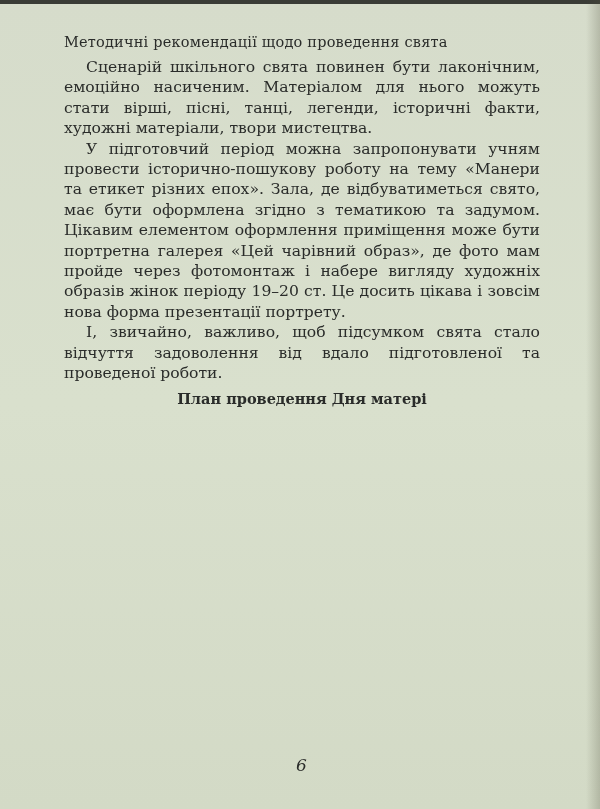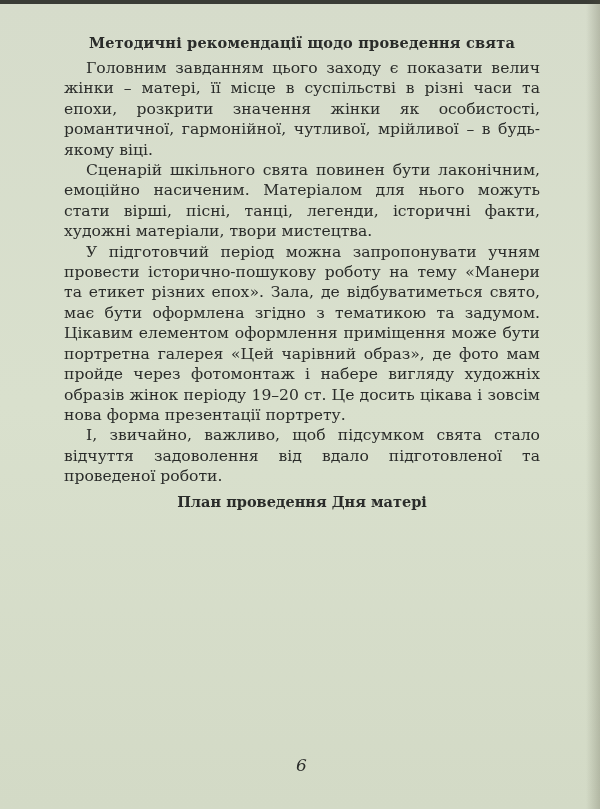--- a/index.html
+++ b/index.html
@@ -7,40 +7,39 @@
       width: 600px; height: 809px; overflow: hidden;
       background: linear-gradient(180deg, #d6dccb 0%, #d9e0cd 50%, #d3dac6 100%);
       position: relative;
       font-family: "DejaVu Serif", "Liberation Serif", serif;
       color: #2a2c2a;
     }
     .topedge { position: absolute; left: 0; top: 0; width: 600px; height: 4px; background: #3a3c36; }
     .rightshade { position: absolute; right: 0; top: 0; width: 14px; height: 809px;
       background: linear-gradient(90deg, rgba(0,0,0,0), rgba(80,80,60,0.25)); }
     .page { position: absolute; left: 64px; top: 34px; width: 476px; }
-    h1 { font-size: 14.5px; font-weight: bold; text-align: center; margin: 0 0 7px 0; letter-spacing: 0.2px; }
+    h1 { font-size: 14.5px; font-weight: normal; margin: 0 0 7px 0; letter-spacing: 0.2px; }
     h2 { font-size: 14.5px; font-weight: bold; text-align: center; margin: 6px 0 4px 0; }
     p {
       margin: 0; font-size: 15.6px; line-height: 20.4px; text-align: justify;
       text-indent: 22px; hyphens: manual;
     }
     .pageno {
       position: absolute; left: 296px; top: 755px;
       font-size: 17px; font-style: italic; font-family: "DejaVu Serif", serif;
     }
   </style>
 </head>
 <body>
 
 <div class="topedge"></div>
 <div class="rightshade"></div>
 
 <div class="page">
   <h1>Методичні рекомендації щодо проведення свята</h1>
-  <p>Головним завданням цього заходу є показати велич жінки – матері, її місце в суспільстві в різні часи та епохи, розкрити значення жінки як особистості, романтичної, гармонійної, чутливої, мрійливої – в будь-якому віці.</p>
   <p>Сценарій шкільного свята повинен бути лаконічним, емоційно насиченим. Матеріалом для нього можуть стати вірші, пісні, танці, легенди, історичні факти, художні матеріали, твори мистецтва.</p>
   <p>У підготовчий період можна запропонувати учням провести історично-пошукову роботу на тему «Манери та етикет різних епох». Зала, де відбуватиметься свято, має бути оформлена згідно з тематикою та задумом. Цікавим елементом оформлення приміщення може бути портретна галерея «Цей чарівний образ», де фото мам пройде через фотомонтаж і набере вигляду художніх образів жінок періоду 19–20 ст. Це досить цікава і зовсім нова форма презентації портрету.</p>
   <p>І, звичайно, важливо, щоб підсумком свята стало відчуття задоволення від вдало підготовленої та проведеної роботи.</p>
 
   <h2>План проведення Дня матері</h2>
 
 </div>
 
 <div class="pageno">6</div>
 

